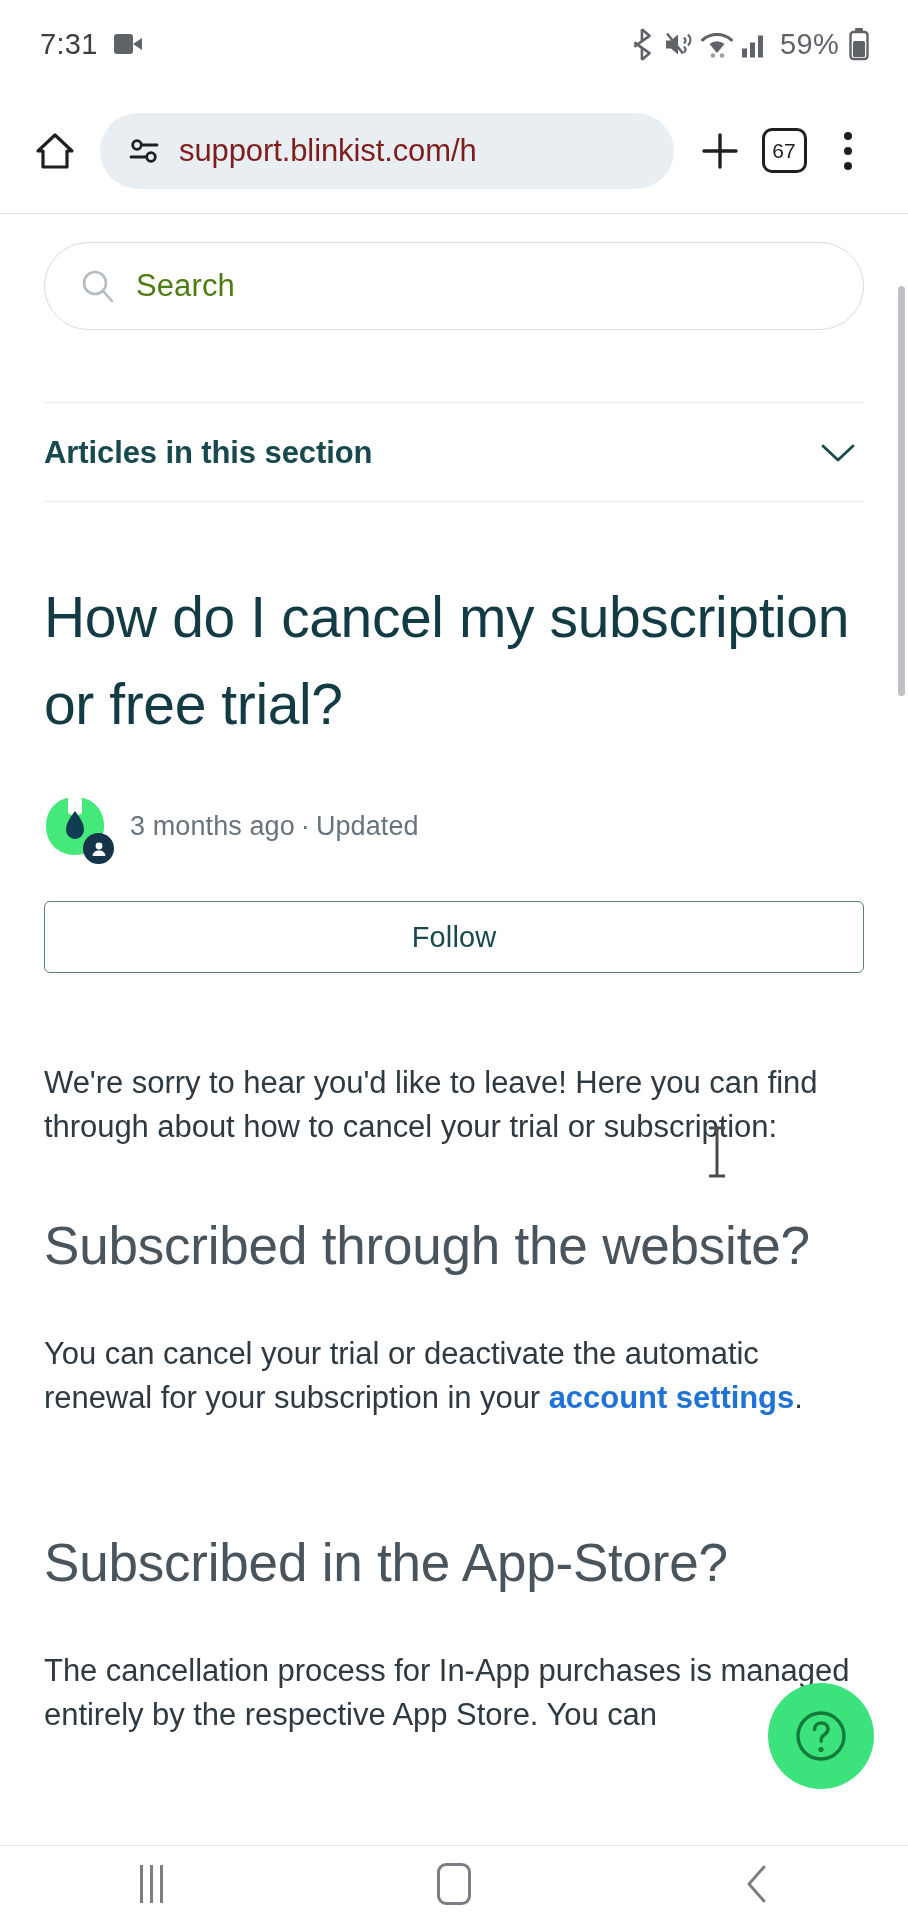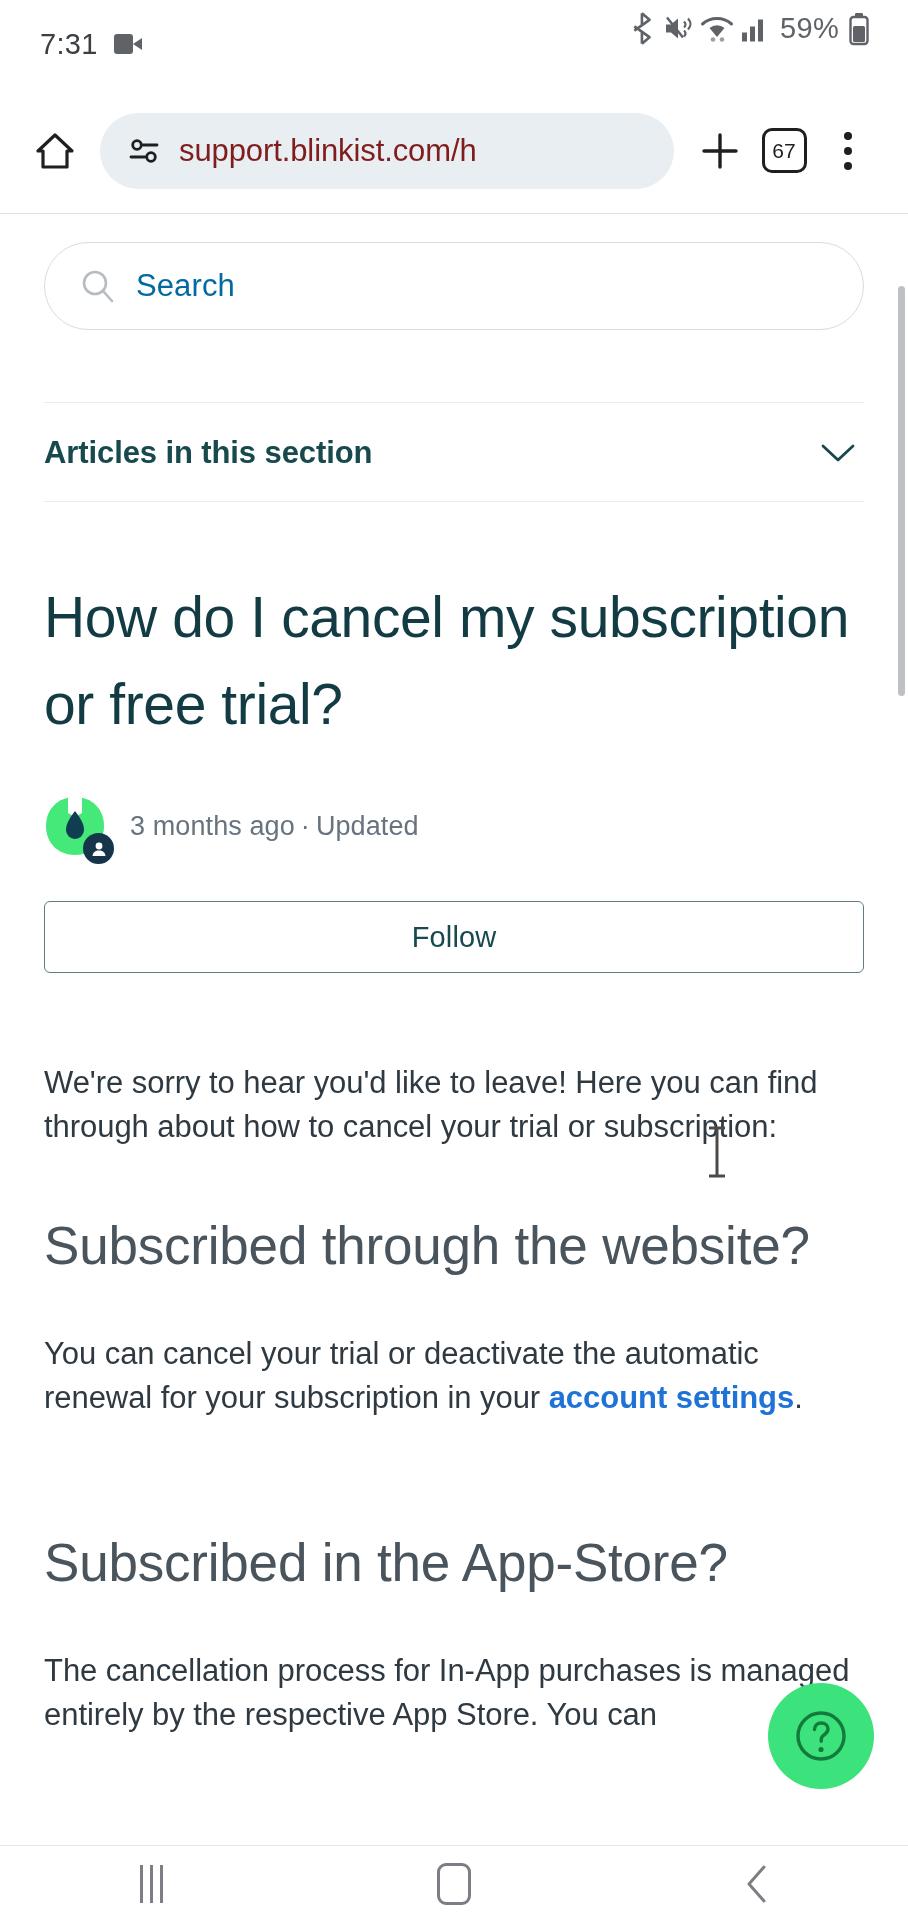--- a/index.html
+++ b/index.html
@@ -54,23 +54,24 @@
     position: absolute;
     left: 19px; top: 4px;
     width: 0; height: 0;
     border-top: 6px solid transparent;
     border-bottom: 6px solid transparent;
     border-right: 9px solid #5f6368;
   }
   .sb-right {
     position: absolute;
     right: 38px;
-    top: 12px;
+    top: 0;
     height: 88px;
     display: flex;
+    align-items: center;
     gap: 7px;
   }
   .sb-right svg { display: block; }
   .sb-batt-txt {
     font-size: 29px;
     color: #5f6368;
     letter-spacing: 0.3px;
     margin-left: 4px;
     margin-right: 2px;
   }
@@ -157,21 +158,21 @@
     border-radius: 46px;
     display: flex;
     align-items: center;
     padding: 0 34px;
     box-sizing: border-box;
     background: #fff;
   }
   .searchbox .s-icon { margin-right: 19px; display:flex; flex:0 0 auto;}
   .searchbox .s-ph {
     font-size: 31px;
-    color: #0369a1;
+    color: #4d7c0f;
     letter-spacing: 0.1px;
   }
 
   .hr {
     border: 0;
     border-top: 1px solid #e9ebed;
     margin: 72px 0 0 0;
   }
 
   

